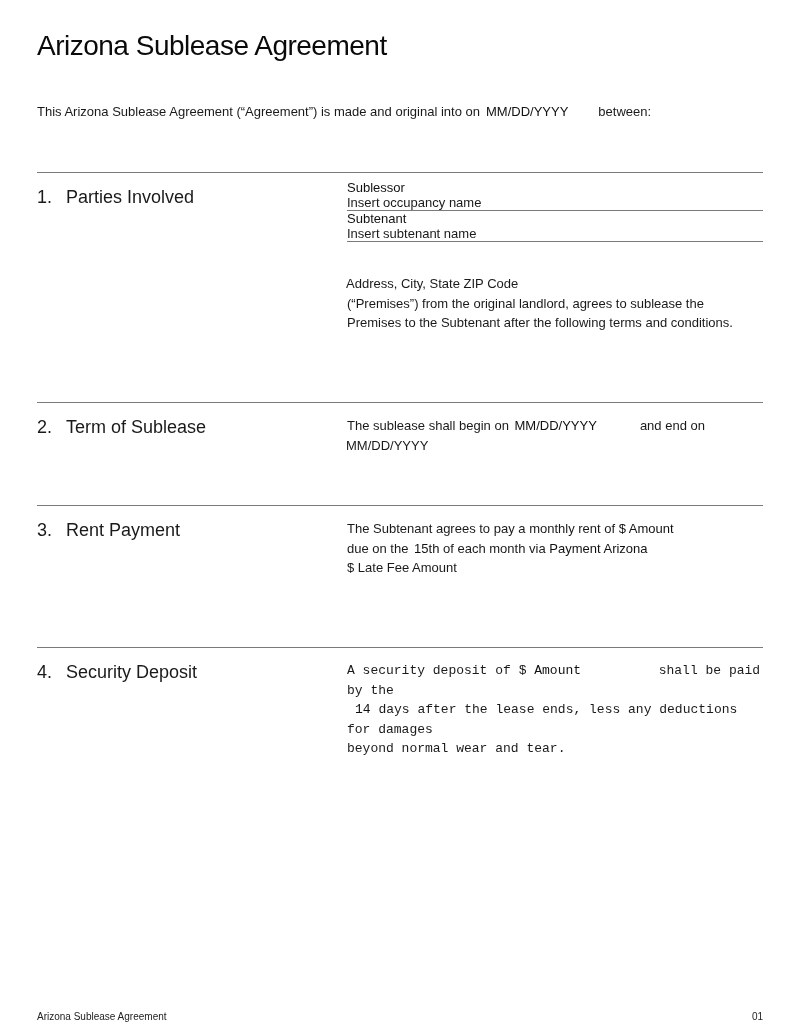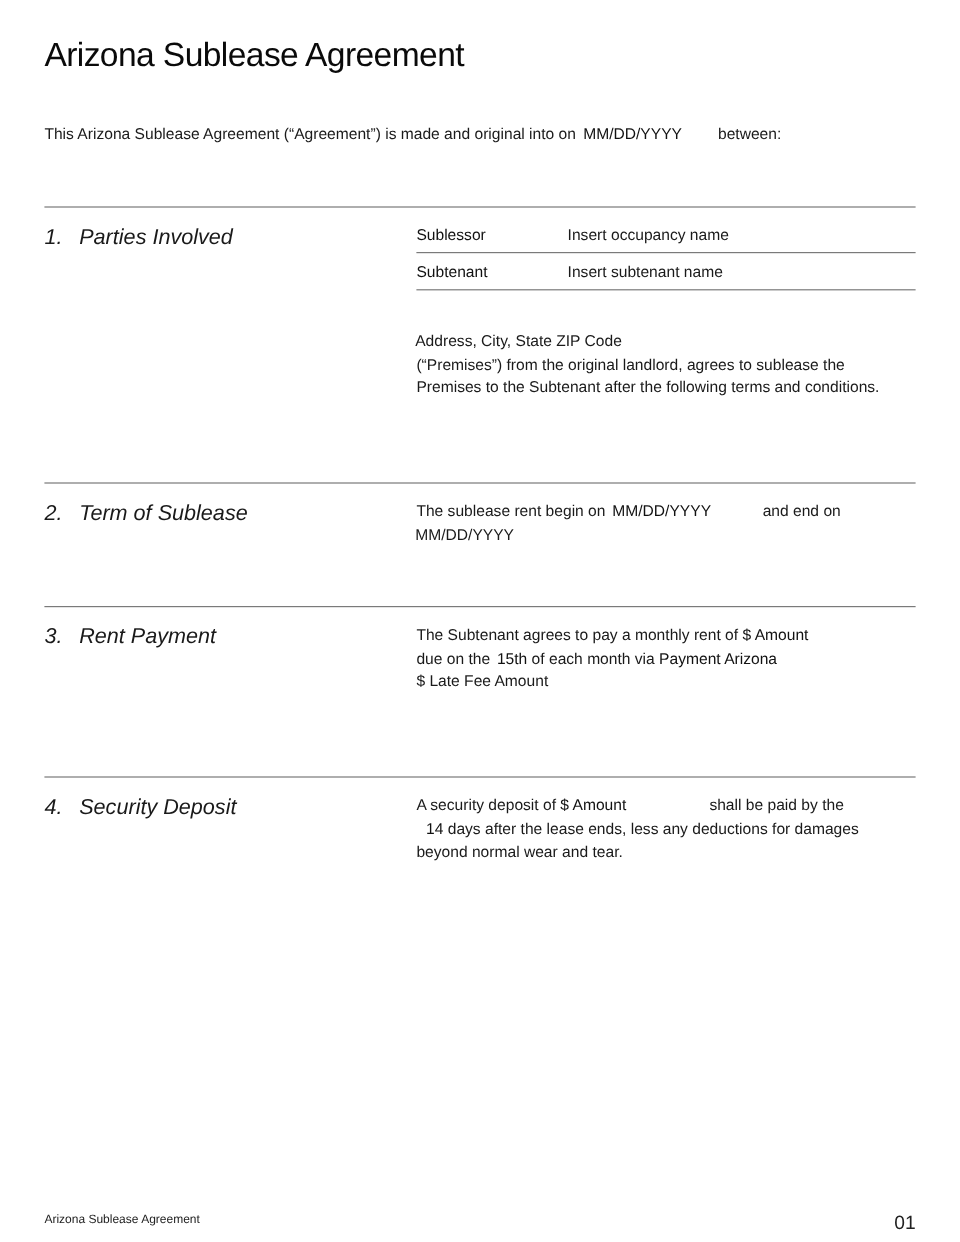--- a/index.html
+++ b/index.html
@@ -15,41 +15,42 @@
   .intro {
     position: absolute; left: 37px; top: 104px; font-size: 13px; color: #1a1a1a;
     white-space: nowrap;
   }
   .intro .field { display: inline-block; margin-left: 6px; }
   .intro .between { display: inline-block; margin-left: 30px; }
   .rule {
     position: absolute; left: 37px; width: 726px; height: 1px; background: #7a7a7a;
   }
   .sec-head {
-    position: absolute; left: 37px; font-size: 18px; color: #1a1a1a; white-space: nowrap; font-style: italic;
+    position: absolute; left: 37px; font-size: 18px; color: #1a1a1a; white-space: nowrap;
   }
   .sec-head .num { display: inline-block; width: 29px; }
   .body-text {
     position: absolute; left: 347px; width: 420px; font-size: 13px; line-height: 19.6px;
     color: #1a1a1a;
   }
   .parties { position: absolute; left: 347px; top: 180px; width: 416px; }
   .party-row {
-    display: flex; height: 30px; align-items: center; font-size: 13px;
+    display: flex; height: 30px; font-size: 13px;
     border-bottom: 1px solid #7a7a7a;
+    flex-direction: column;
   }
   .party-row .label { width: 126px; font-weight: normal; color: #111; }
   .party-row .value { color: #1a1a1a; }
   .field { color: #111; }
   .gap { display: inline-block; }
   .footer-left {
     position: absolute; left: 37px; top: 1011px; font-size: 10px; color: #222;
   }
   .footer-right {
-    position: absolute; right: 37px; top: 1011px; font-size: 16px; color: #222;
+    position: absolute; right: 37px; top: 1011px; font-size: 10px; color: #222;
   }
 </style>
 </head>
 <body>
 
 <h1 class="title">Arizona Sublease Agreement</h1>
 
 <div class="intro">
   <span>This Arizona Sublease Agreement (“Agreement”) is made and original into on</span><span class="field">MM/DD/YYYY</span><span class="between">between:</span>
 </div>
@@ -73,21 +74,21 @@
   <div>(“Premises”) from the original landlord, agrees to sublease the</div>
   <div>Premises to the Subtenant after the following terms and conditions.</div>
 </div>
 
 <div class="rule" style="top:402px;"></div>
 <div class="sec-head" style="top:417px;">
   <span class="num">2.</span><span>Term of Sublease</span>
 </div>
 <div class="body-text" style="top:416px;">
   <div>
-    <span>The sublease rent begin on</span>
+    <span>The sublease shall begin on</span>
     <span class="field" style="margin-left:2px;">MM/DD/YYYY</span>
     <span class="gap" style="width:36px;"></span>
     <span>and end on</span>
   </div>
   <div style="margin-left:-1px;">MM/DD/YYYY</div>
 </div>
 
 <div class="rule" style="top:505px;"></div>
 <div class="sec-head" style="top:520px;">
   <span class="num">3.</span><span>Rent Payment</span>
@@ -103,21 +104,21 @@
     <span>of each month via</span>
     <span class="field">Payment Arizona</span>
   </div>
   <div>$ Late Fee Amount</div>
 </div>
 
 <div class="rule" style="top:647px;"></div>
 <div class="sec-head" style="top:662px;">
   <span class="num">4.</span><span>Security Deposit</span>
 </div>
-<div class="body-text" style="top:661px;">
+<div class="body-text" style="top:661px;font-family:Liberation Mono, monospace;">
   <div>
     <span>A security deposit of</span>
     <span class="field">$ Amount</span>
     <span class="gap" style="width:62px;"></span>
     <span>shall be paid by the</span>
   </div>
   <div>
     <span class="field" style="margin-left:8px;">14</span>
     <span>days after the lease ends, less any deductions for damages</span>
   </div>

